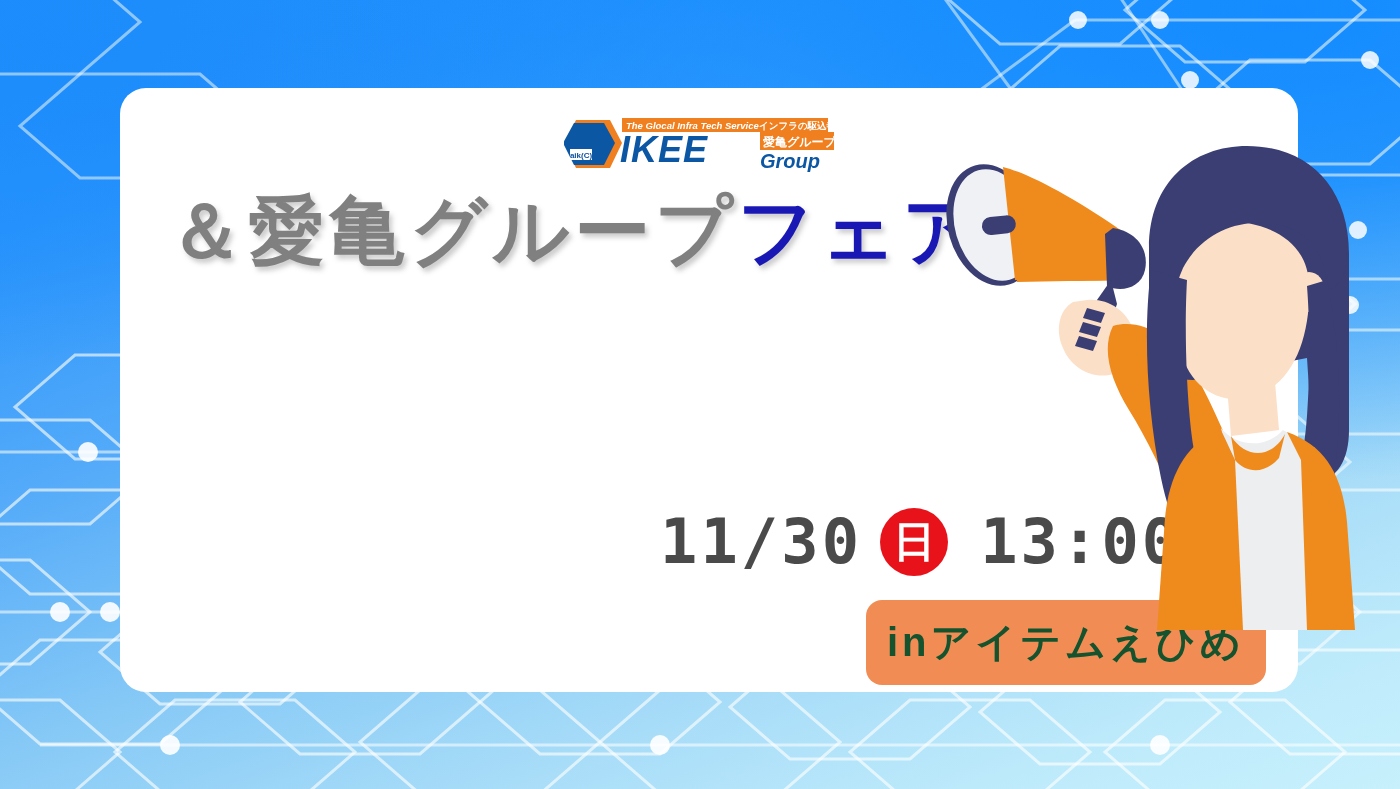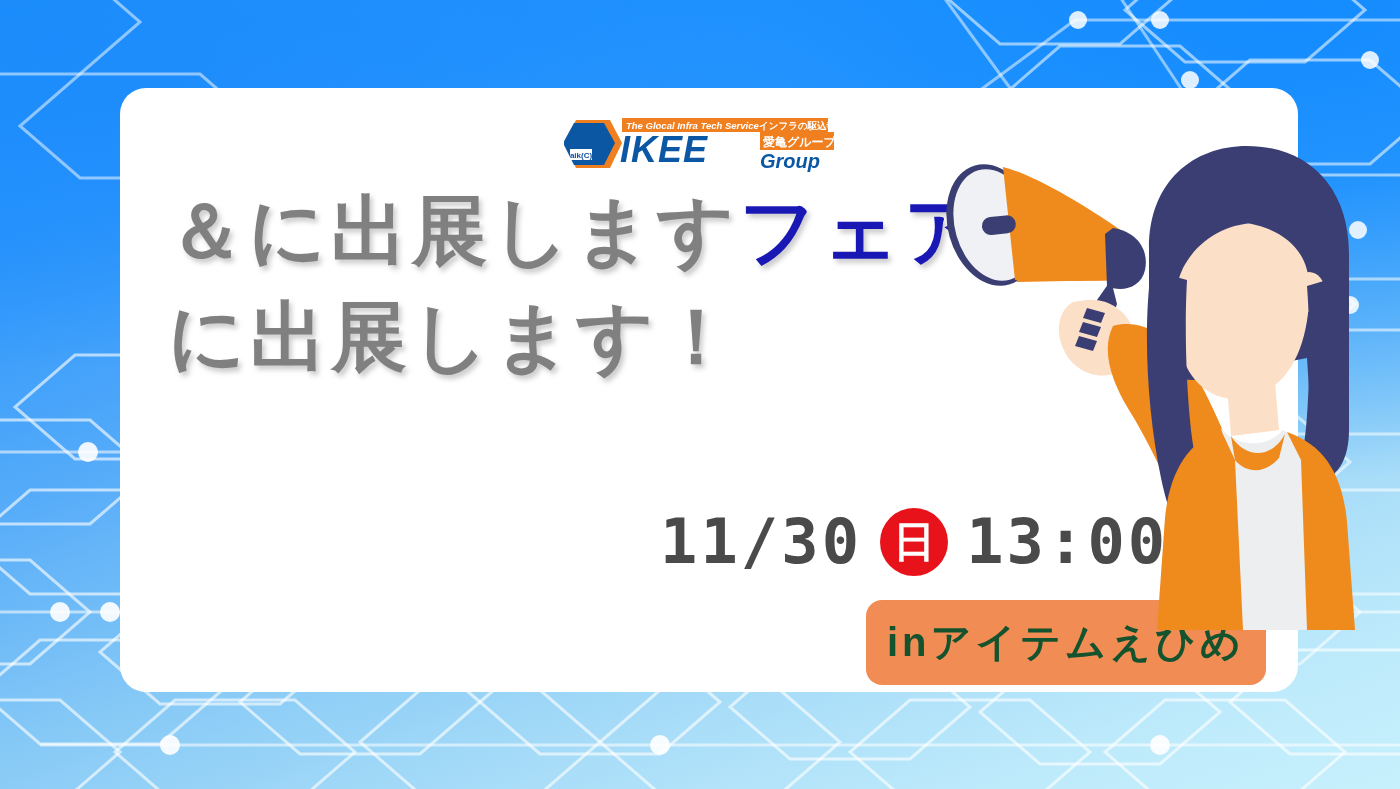--- a/index.html
+++ b/index.html
@@ -90,21 +90,21 @@
     width:68px; height:68px;
     border-radius:50%;
     background:#e8131a;
     display:flex; align-items:center; justify-content:center;
     color:#ffffff;
     font-size:42px;
     font-weight:bold;
     margin:0 18px;
     flex:0 0 auto;
   }
-  #time-txt { }
+  #time-txt { margin-left:14px; }
   #tilde { font-size:56px; margin-left:2px; }
 
   
   #venue-pill {
     position:absolute;
     left:866px; top:600px;
     width:400px; height:85px;
     background:#f18d54;
     border-radius:16px;
     display:flex; align-items:center; justify-content:center;
@@ -229,22 +229,21 @@
       <text x="56" y="46" font-family="'Liberation Sans',sans-serif" font-size="36" font-weight="bold" font-style="italic" fill="#0b57a4" letter-spacing="1">IKEE</text>
 
       <rect x="196" y="16" width="74" height="18" fill="#ef7f1f"></rect>
       <text x="199" y="30" font-family="'Liberation Sans',sans-serif" font-size="12" font-weight="bold" fill="#ffffff">愛亀グループ</text>
 
       <text x="196" y="52" font-family="'Liberation Sans',sans-serif" font-size="20" font-weight="bold" font-style="italic" fill="#0b57a4">Group</text>
     </svg>
   </div>
 
   <div id="headline">
-    <div class="hl-line"><span>＆に出展します</span><span class="hl-blue">フェア」</span></div>
-    <div class="hl-line">に出展します！</div>
+    <div class="hl-line"><span>＆愛亀グループ</span><span class="hl-blue">フェア」</span></div>
   </div>
 
   <div id="date-row">
     <span class="date-txt">11/30</span>
     <span id="day-badge">日</span>
     <span class="date-txt" id="time-txt">13:00</span>
     <span class="date-txt" id="tilde">〜</span>
   </div>
 
   <div id="venue-pill">

